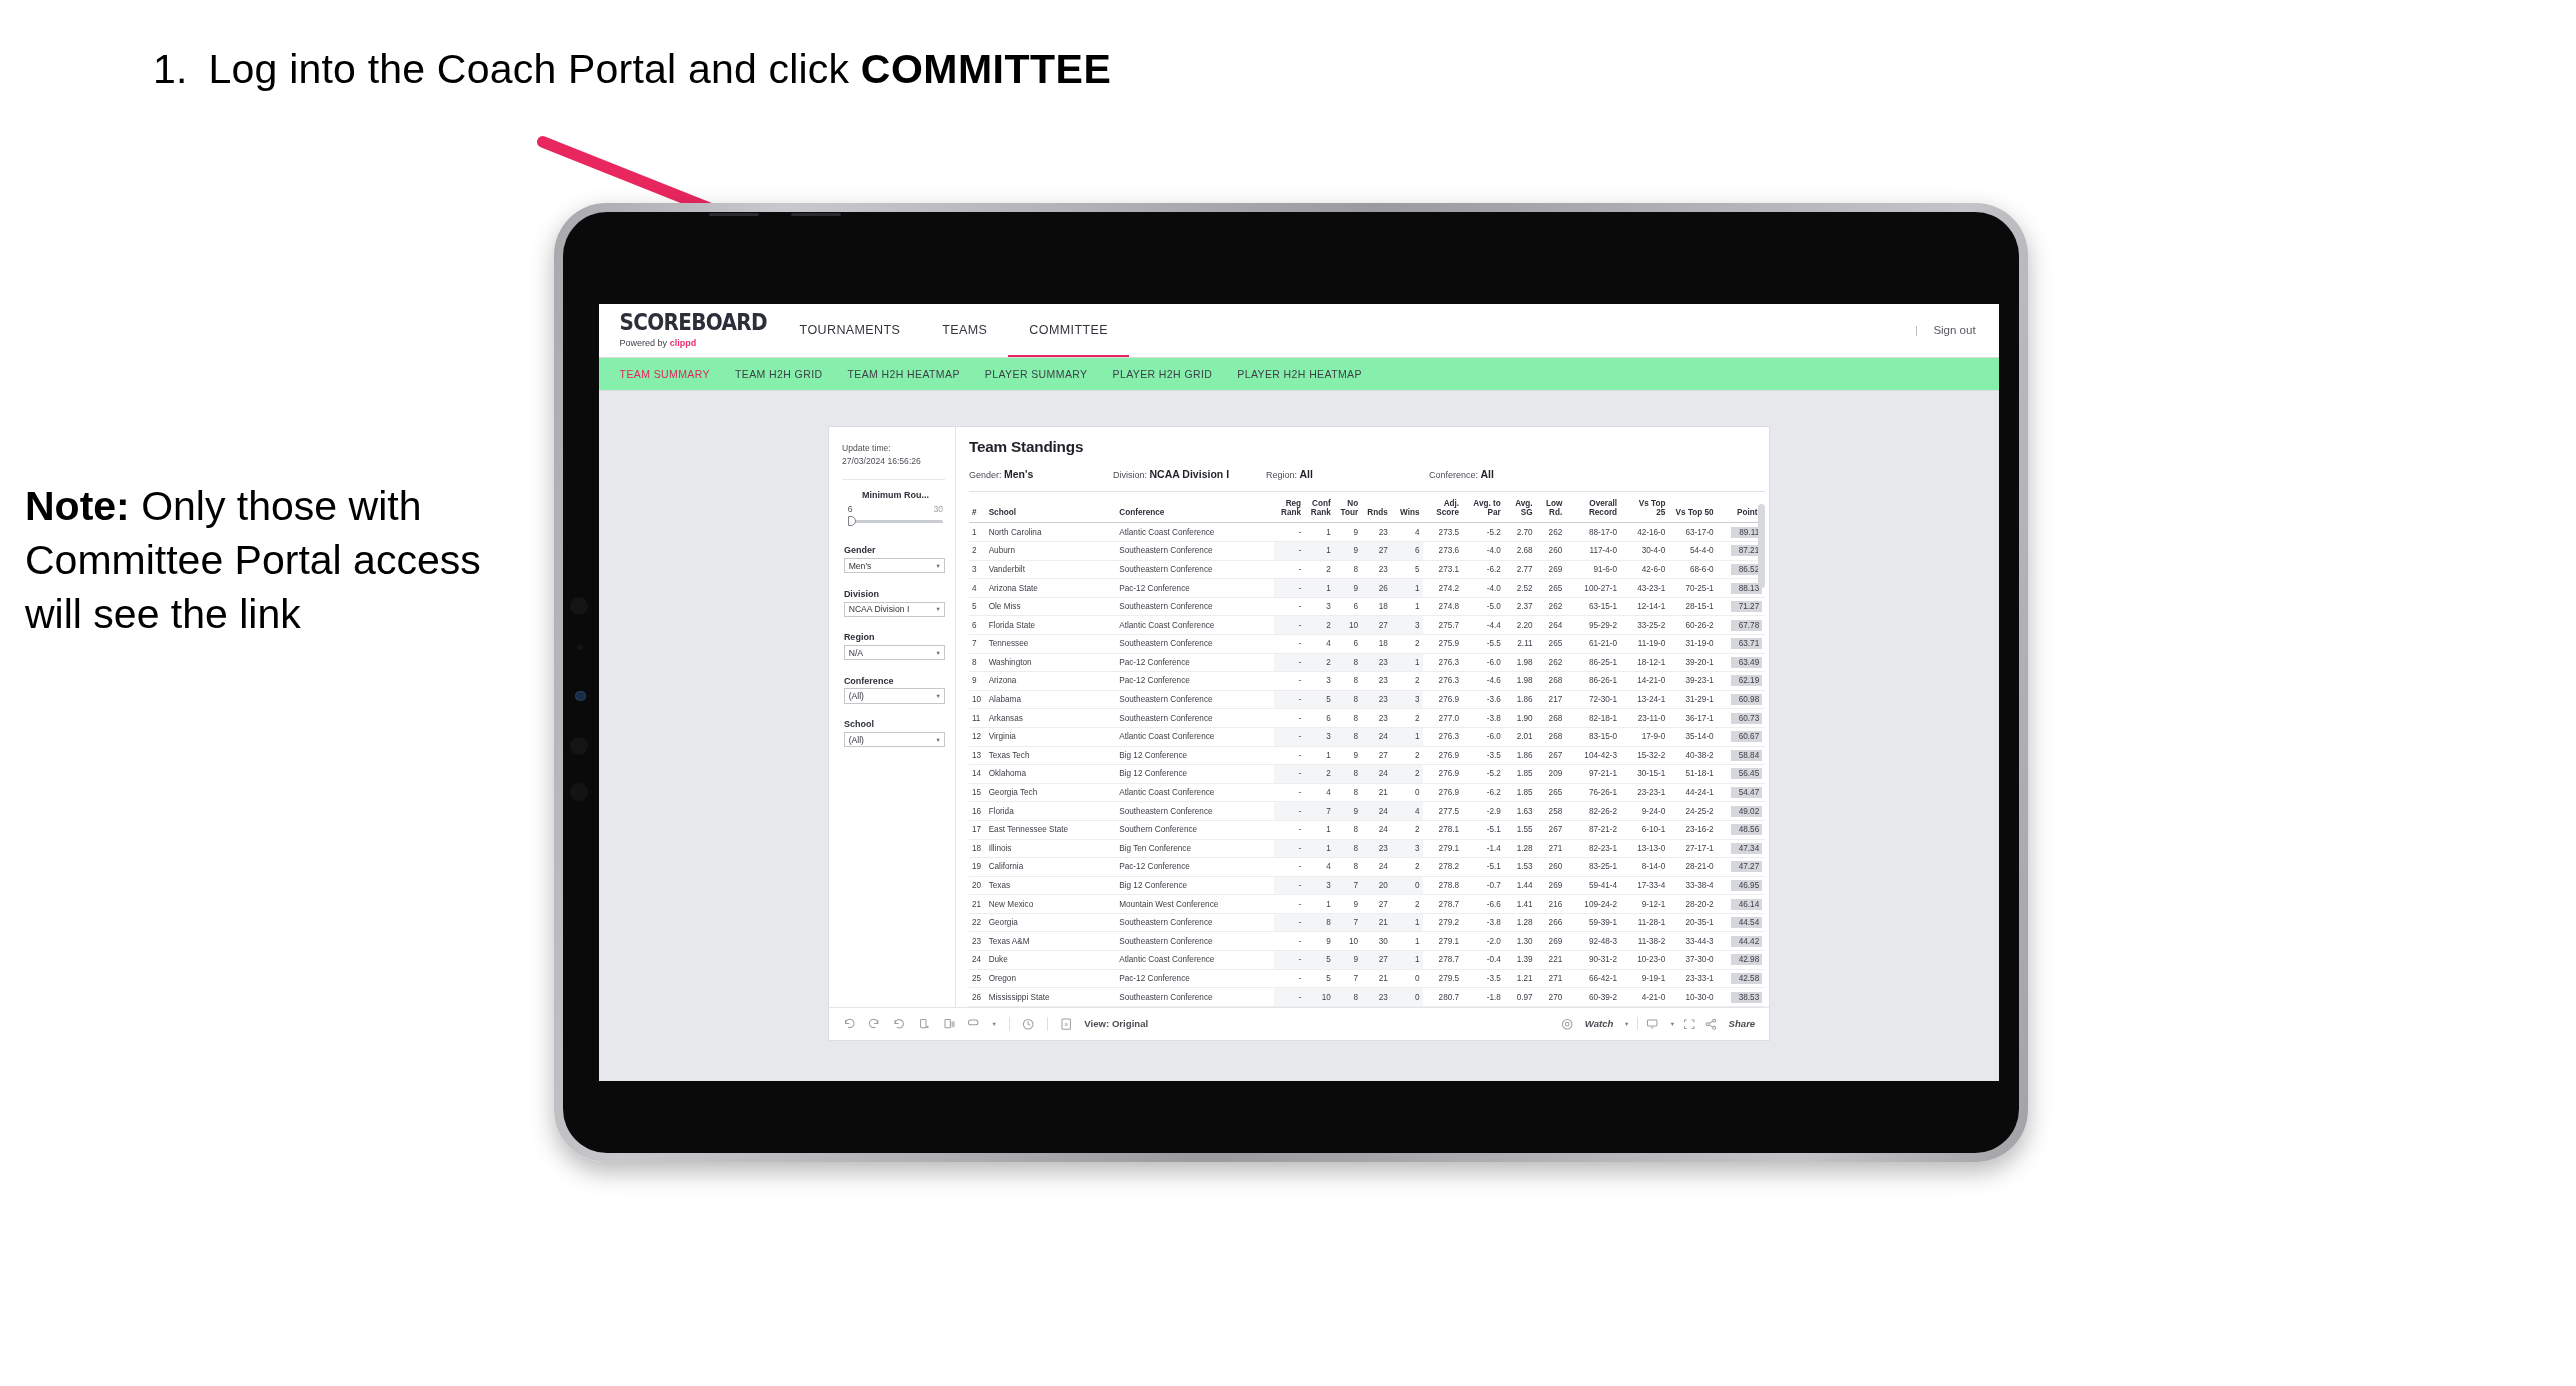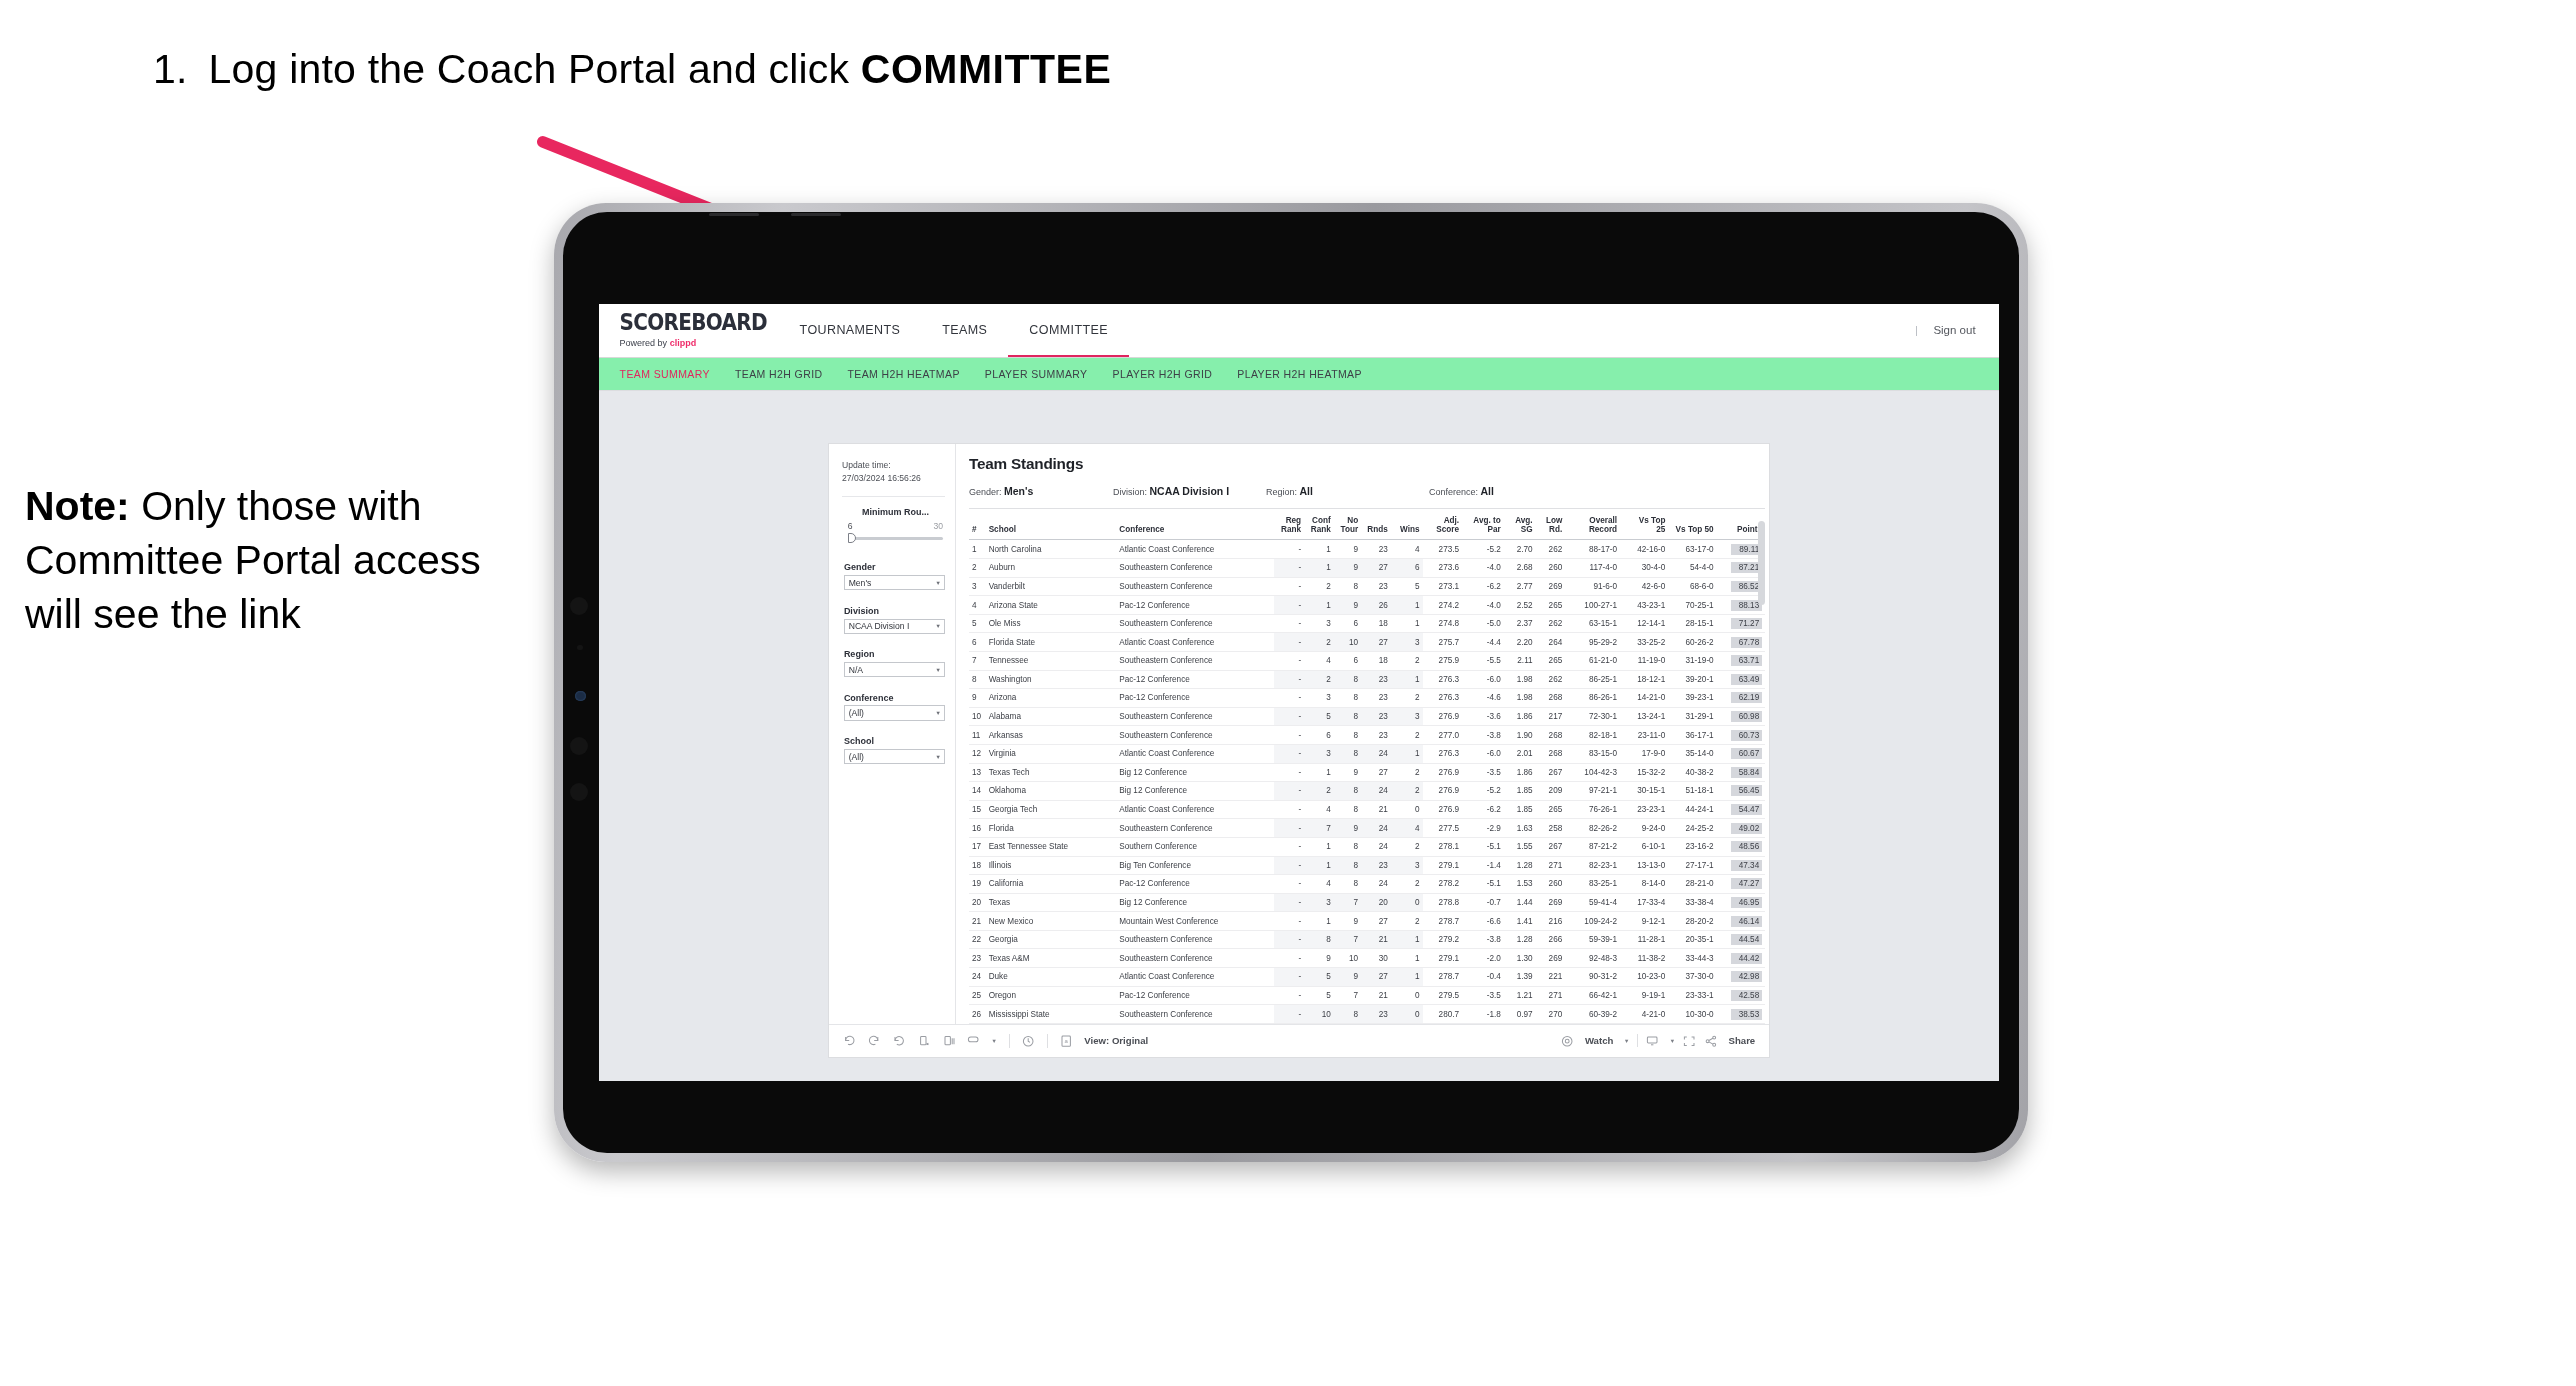--- a/index.html
+++ b/index.html
@@ -84,21 +84,21 @@
   .sep-pipe { color: #b9bcc2; }
   .signout { cursor: pointer; }
 
   .subnav {
     height: 33px; background: #86efac; border-bottom: 1px solid #dcdde0;
     display: flex; align-items: center; padding-left: 21px; gap: 25px;
   }
   .subnav-item { font-size: 10.5px; letter-spacing: 0.4px; color: #3d4047; cursor: pointer; white-space: nowrap; }
   .subnav-item.active { color: #e0255f; }
 
-  .canvas { position: relative; height: 690px; background: #e6e8ec; padding-top: 53px; }
+  .canvas { position: relative; height: 690px; background: #e6e8ec; padding-top: 36px; }
 
   .viz-card {
     position: relative; margin: 0 auto; width: 940px; background: #fff;
     display: flex; flex-direction: column; box-shadow: 0 0 0 1px #dcdde0;
   }
   .viz-body { display: flex; }
 
   
   .filters { width: 127px; padding: 15.3px 9.6px 11.5px 13.4px; border-right: 1px solid #e4e5e8; }
   .upd-label { font-size: 8.6px; color: #4b4e55; line-height: 1.5; }
@@ -162,21 +162,21 @@
 
   
   .viz-toolbar {
     height: 33px; border-top: 1px solid #e4e5e8; display: flex; align-items: center;
     padding: 0 13.4px; gap: 11.5px; background: #fff;
   }
   .tb-ico { width: 14.4px; height: 14.4px; color: #9a9da3; display: block; }
   .tb-grp { display: flex; align-items: center; gap: 10.5px; }
   .tb-div { width: 1px; height: 13.4px; background: #dedfe2; }
   .tb-txt { font-size: 9.6px; font-weight: bold; color: #4b4e55; white-space: nowrap; }
-  .tb-right { margin-left: auto; display: flex; gap: 7px; }
+  .tb-right { margin-left: auto; display: flex; gap: 7px; font-style: italic; }
   .mini-caret { font-size: 5.8px; color: #7d8088; }
 </style>
 </head>
 <body>
 
 <div class="slide">
 
   <div class="step-line">
     <span class="step-num">1.</span><span>Log into the Coach Portal and click </span><span class="step-strong">COMMITTEE</span>
   </div>

